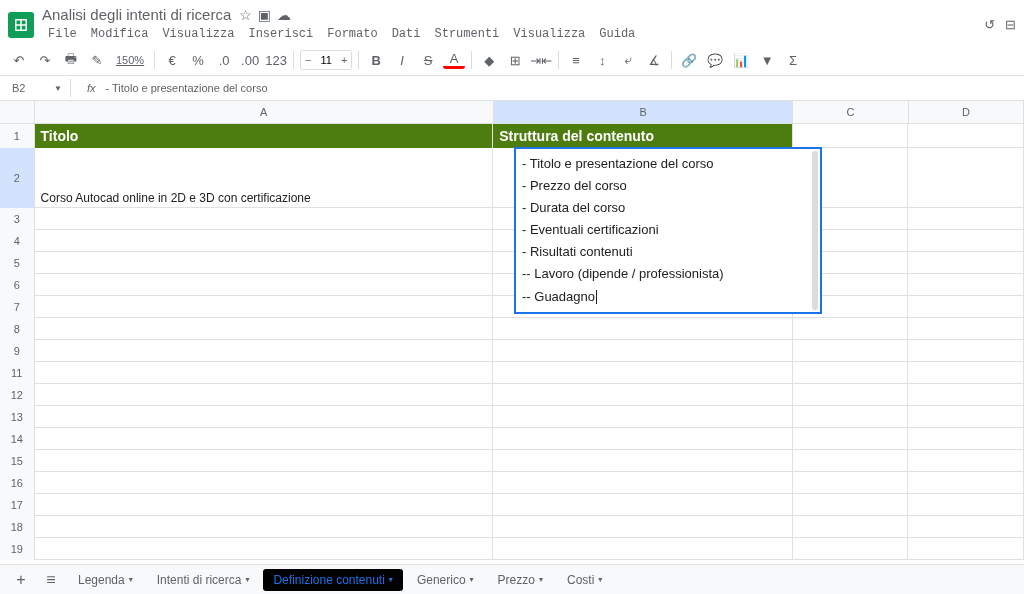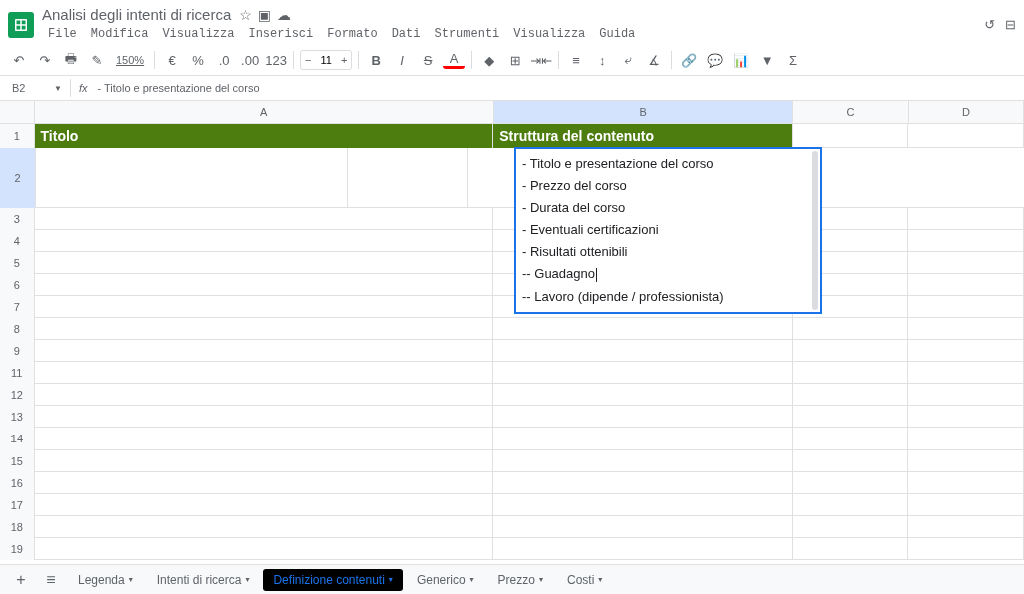--- a/index.html
+++ b/index.html
@@ -20,21 +20,21 @@
   .tb-btn { width: 22px; height: 22px; display: flex; align-items: center; justify-content: center; border-radius: 3px; cursor: pointer; color: #5f6368; font-size: 13px; }
   .tb-sep { width: 1px; height: 18px; background: #dadce0; margin: 0 2px; }
   .tb-zoom { font-size: 11px; color: #5f6368; padding: 0 4px; cursor: pointer; text-decoration: underline; }
   .tb-fontsize { display: flex; align-items: center; border: 1px solid #dadce0; border-radius: 3px; height: 20px; }
   .tb-fontsize input { width: 22px; border: none; text-align: center; font-size: 11px; outline: none; }
   .tb-fs-btn { width: 14px; text-align: center; cursor: pointer; color: #5f6368; font-size: 11px; }
   
   .namebox-row { display: flex; align-items: center; padding: 3px 8px; border-bottom: 1px solid #e0e0e0; gap: 6px; }
   .namebox { font-size: 11px; color: #5f6368; width: 40px; padding: 2px 4px; }
   .namebox-arrow { font-size: 8px; color: #5f6368; }
-  .fx-label { font-size: 11px; color: #5f6368; font-style: italic; }
+  .fx-label { font-size: 11px; color: #5f6368; font-style: italic; margin-left: 8px; }
   .fx-input { font-size: 11px; color: #5f6368; border: none; outline: none; flex: 1; padding: 2px 4px; }
   
   .sheet { position: relative; overflow: hidden; height: 490px; }
   .col-headers { display: flex; background: #fff; border-bottom: 1px solid #e0e0e0; position: sticky; top: 0; }
   .corner { width: 36px; height: 22px; background: #f8f9fa; border-right: 1px solid #e0e0e0; }
   .col-h { height: 22px; display: flex; align-items: center; justify-content: center; font-size: 11px; color: #5f6368; background: #f8f9fa; border-right: 1px solid #e0e0e0; }
   .col-h.sel { background: #d3e3fd; }
   
   .rows { }
   .row { display: flex; border-bottom: 1px solid #e0e0e0; }
@@ -158,20 +158,21 @@
   <div class="rows" id="rows">
       <div class="row" style="height: 24px;">
         <div class="row-h" style="height: 24px;">1</div>
         <div class="cell hdr-cell" style="width: 478px; height: 24px;">Titolo</div>
         <div class="cell hdr-cell" style="width: 312px; height: 24px;">Struttura del contenuto</div>
         <div class="cell" style="width: 120px; height: 24px;"></div>
         <div class="cell" style="width: 120px; height: 24px;"></div>
       </div>
       <div class="row" style="height: 60px;">
         <div class="row-h sel" style="height: 60px;">2</div>
+        <div class="cell" style="width: 478px; height: 60px; align-items: flex-end;">Corso Autocad online in 2D e 3D con certificazione</div>
         <div class="cell" style="width: 312px; height: 60px;"></div>
         <div class="cell" style="width: 120px; height: 60px;"></div>
         <div class="cell" style="width: 120px; height: 60px;"></div>
       </div>
       <div class="row" style="height: 22px;">
         <div class="row-h" style="height: 22px;">3</div>
         <div class="cell" style="width: 478px; height: 22px;"></div>
         <div class="cell" style="width: 312px; height: 22px;"></div>
         <div class="cell" style="width: 120px; height: 22px;"></div>
         <div class="cell" style="width: 120px; height: 22px;"></div>
@@ -232,21 +233,21 @@
         <div class="cell" style="width: 120px; height: 22px;"></div>
         <div class="cell" style="width: 120px; height: 22px;"></div>
       </div>
       <div class="row" style="height: 22px;">
         <div class="row-h" style="height: 22px;">13</div>
         <div class="cell" style="width: 478px; height: 22px;"></div>
         <div class="cell" style="width: 312px; height: 22px;"></div>
         <div class="cell" style="width: 120px; height: 22px;"></div>
         <div class="cell" style="width: 120px; height: 22px;"></div>
       </div>
-      <div class="row" style="height: 22px; font-family: Liberation Mono, monospace;">
+      <div class="row" style="height: 22px;">
         <div class="row-h" style="height: 22px;">14</div>
         <div class="cell" style="width: 478px; height: 22px;"></div>
         <div class="cell" style="width: 312px; height: 22px;"></div>
         <div class="cell" style="width: 120px; height: 22px;"></div>
         <div class="cell" style="width: 120px; height: 22px;"></div>
       </div>
       <div class="row" style="height: 22px;">
         <div class="row-h" style="height: 22px;">15</div>
         <div class="cell" style="width: 478px; height: 22px;"></div>
         <div class="cell" style="width: 312px; height: 22px;"></div>
@@ -281,23 +282,23 @@
         <div class="cell" style="width: 120px; height: 22px;"></div>
         <div class="cell" style="width: 120px; height: 22px;"></div>
       </div>
     </div>
   <div class="edit-cell" id="edit-cell" style="left: 514px; top: 46px; width: 308px;">
     <div id="edit-lines">
         <div>- Titolo e presentazione del corso</div>
         <div>- Prezzo del corso</div>
         <div>- Durata del corso</div>
         <div>- Eventuali certificazioni</div>
-        <div>- Risultati ottenibili</div>
+        <div>- Risultati contenuti</div>
+        <div>-- Lavoro (dipende / professionista)</div>
         <div>-- Guadagno<span class="cursor-caret"></span></div>
-        <div>-- Lavoro (dipende / professionista)</div>
       </div>
     <div class="scrollbar-stub"></div>
   </div>
 </div>
 
 <div class="sheet-tabs">
   <span class="tab-btn">+</span>
   <span class="tab-btn">≡</span>
   <div id="tabs" style="display:flex;gap:4px;">
       <div class="tab">Legenda<span class="tab-arrow">▾</span></div>

